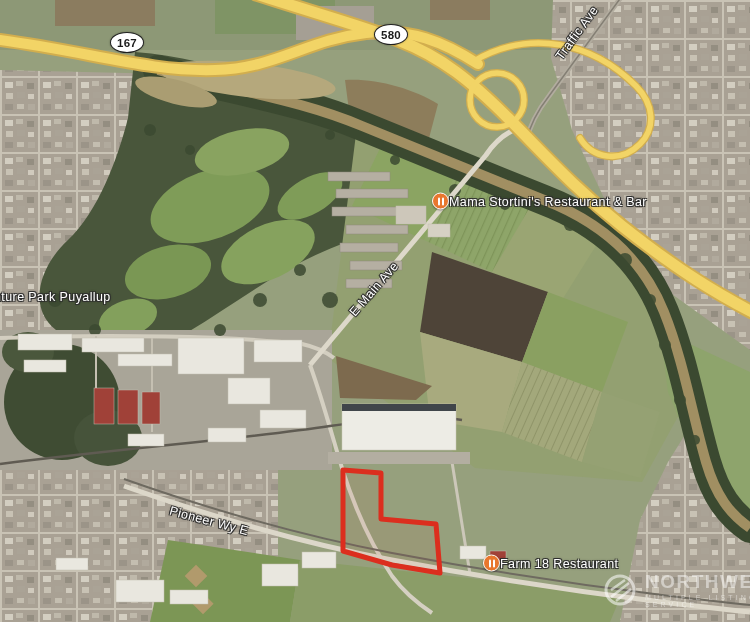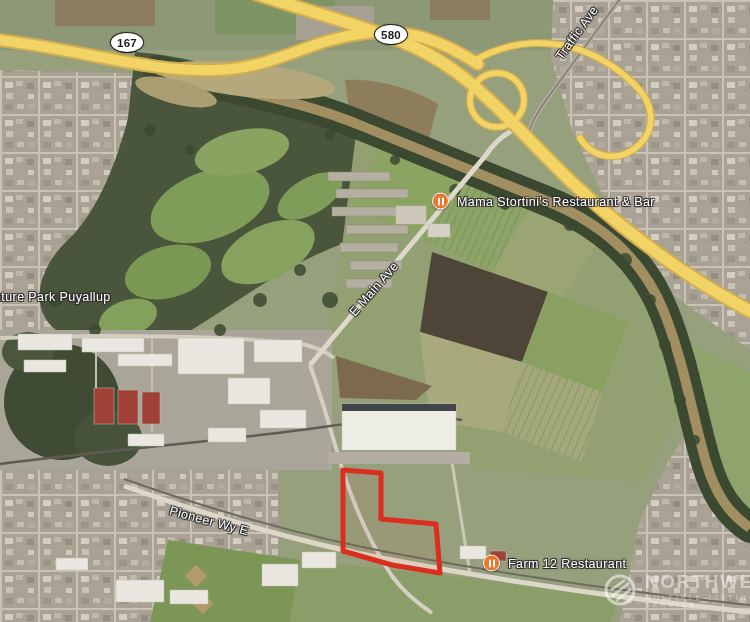--- a/index.html
+++ b/index.html
@@ -19,21 +19,21 @@
   }
   
   .maplabel{
     position:absolute;color:#fff;font-size:12.5px;white-space:nowrap;
     letter-spacing:.4px;
     text-shadow:-1px -1px 0 rgba(45,45,45,.95),1px -1px 0 rgba(45,45,45,.95),
                 -1px 1px 0 rgba(45,45,45,.95),1px 1px 0 rgba(45,45,45,.95),
                 0 0 3px rgba(0,0,0,.65);
   }
   .rot{transform-origin:center;transform:translate(-50%,-50%) var(--r);}
-  .poi{position:absolute;display:flex;align-items:center;gap:8px;transform:translate(0,-50%);}
+  .poi{position:absolute;display:flex;align-items:center;gap:0;transform:translate(0,-50%);}
   .poi-icon{
     width:17px;height:17px;border-radius:50%;background:#e8772e;
     border:1.5px solid #fff;box-shadow:0 1px 2px rgba(0,0,0,.4);
     display:flex;align-items:center;justify-content:center;flex:0 0 auto;
   }
   .poi-icon i{display:block;width:2px;height:8px;background:#fff;border-radius:1px;margin:0 1px;}
   
   .watermark{
     position:absolute;left:603px;top:572px;display:flex;align-items:center;gap:8px;
     opacity:.55;pointer-events:none;
@@ -240,21 +240,21 @@
         <i></i>
       </span>
     <span class="maplabel" style="position:static;">Mama Stortini's Restaurant &amp; Bar</span>
   </div>
 
   <div class="poi" style="left:483px;top:563px;">
     <span class="poi-icon">
         <i></i>
         <i></i>
       </span>
-    <span class="maplabel" style="position:static;">Farm 12 Restaurant</span>
+    <span class="maplabel" style="position:static;">Farm 18 Restaurant</span>
   </div>
 
   <div class="watermark">
     <svg class="wm-logo" width="34" height="34">
       <circle cx="17" cy="17" r="14" fill="none" stroke="#ffffff" stroke-width="3"></circle>
       <path d="M8,24 L26,10 M8,17 L22,7 M13,28 L28,16" stroke="#ffffff" stroke-width="2.5" fill="none"></path>
     </svg>
     <div class="wm-text">
       <div class="wm-line1">NORTHWEST</div>
       <div class="wm-line2">MULTIPLE LISTING SERVICE</div>

